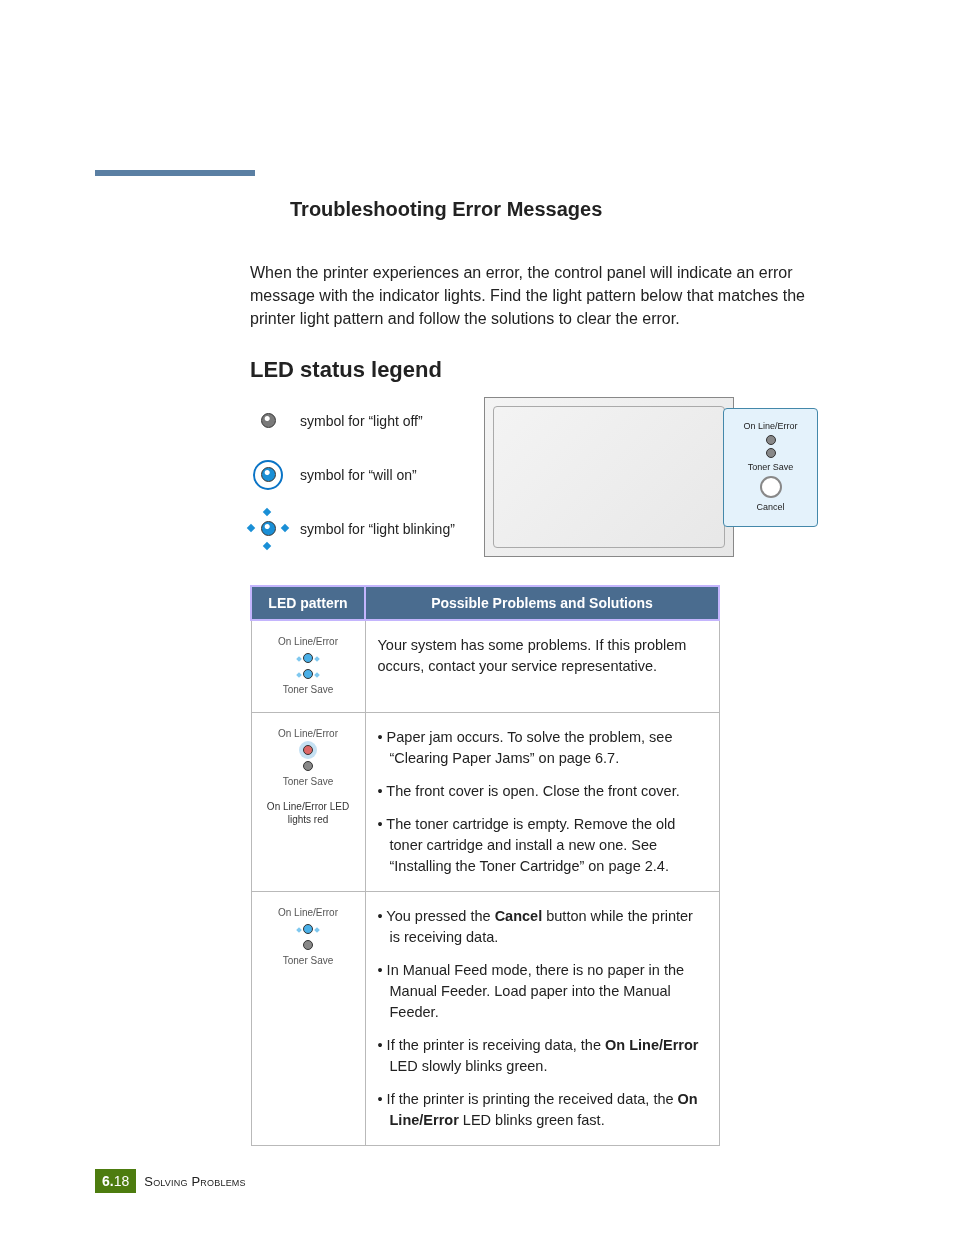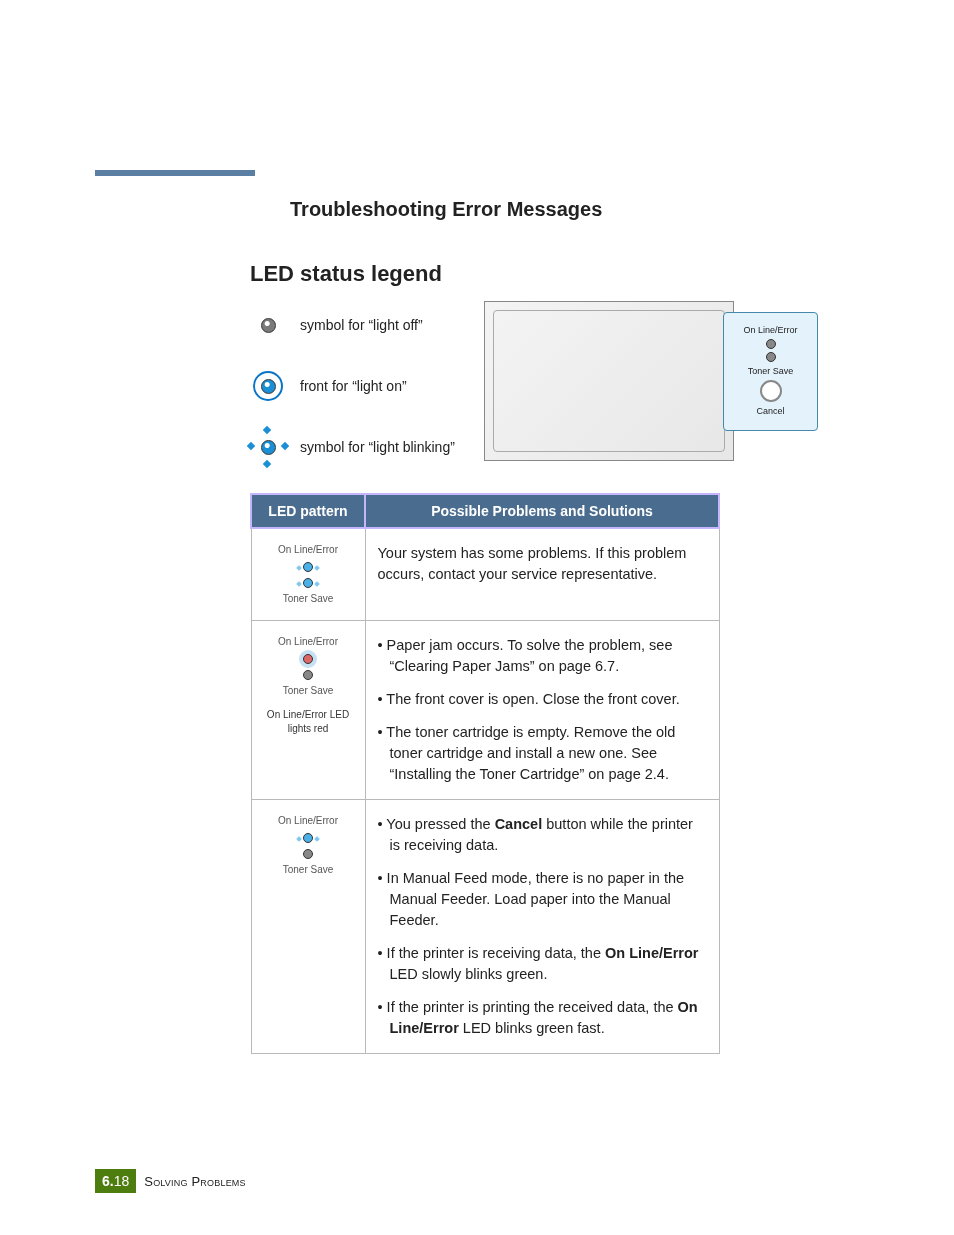--- a/index.html
+++ b/index.html
@@ -45,21 +45,21 @@
   }
   .legend-area {
     display: flex;
     gap: 14px;
     margin-bottom: 28px;
   }
   .legend-list {
     width: 220px;
     display: flex;
     flex-direction: column;
-    gap: 25px;
+    gap: 18px;
     padding-top: 6px;
   }
   .legend-row {
     display: flex;
     align-items: center;
     gap: 14px;
   }
   .led {
     width: 36px;
     height: 36px;
@@ -201,36 +201,37 @@
     font-variant:small-caps;
   }
 </style>
 </head>
 <body>
 
 <div class="page">
   <div class="rule"></div>
   <div class="content">
     <h1>Troubleshooting Error Messages</h1>
+    <p class="intro">When the printer experiences an error, the control panel will indicate an error message with the indicator lights. Find the light pattern below that matches the printer light pattern and follow the solutions to clear the error.</p>
 
     <div class="legend-title">LED status legend</div>
 
     <div class="legend-area">
       <div class="legend-list">
         <div class="legend-row">
           <span class="led" style="--c:#7a7a7a">
               <span class="bulb"></span>
             </span>
           <span>symbol for “light off”</span>
         </div>
         <div class="legend-row">
           <span class="led on" style="--c:#1a8fd6">
               <span class="bulb"></span>
             </span>
-          <span>front for “light on”</span>
+          <span>symbol for “will on”</span>
         </div>
         <div class="legend-row">
           <span class="led blink" style="--c:#1a8fd6">
             <span class="bulb"></span>
             <span class="ray r1"></span>
               <span class="ray r2"></span>
               <span class="ray r3"></span>
               <span class="ray r4"></span>
           </span>
           <span>symbol for “light blinking”</span>

